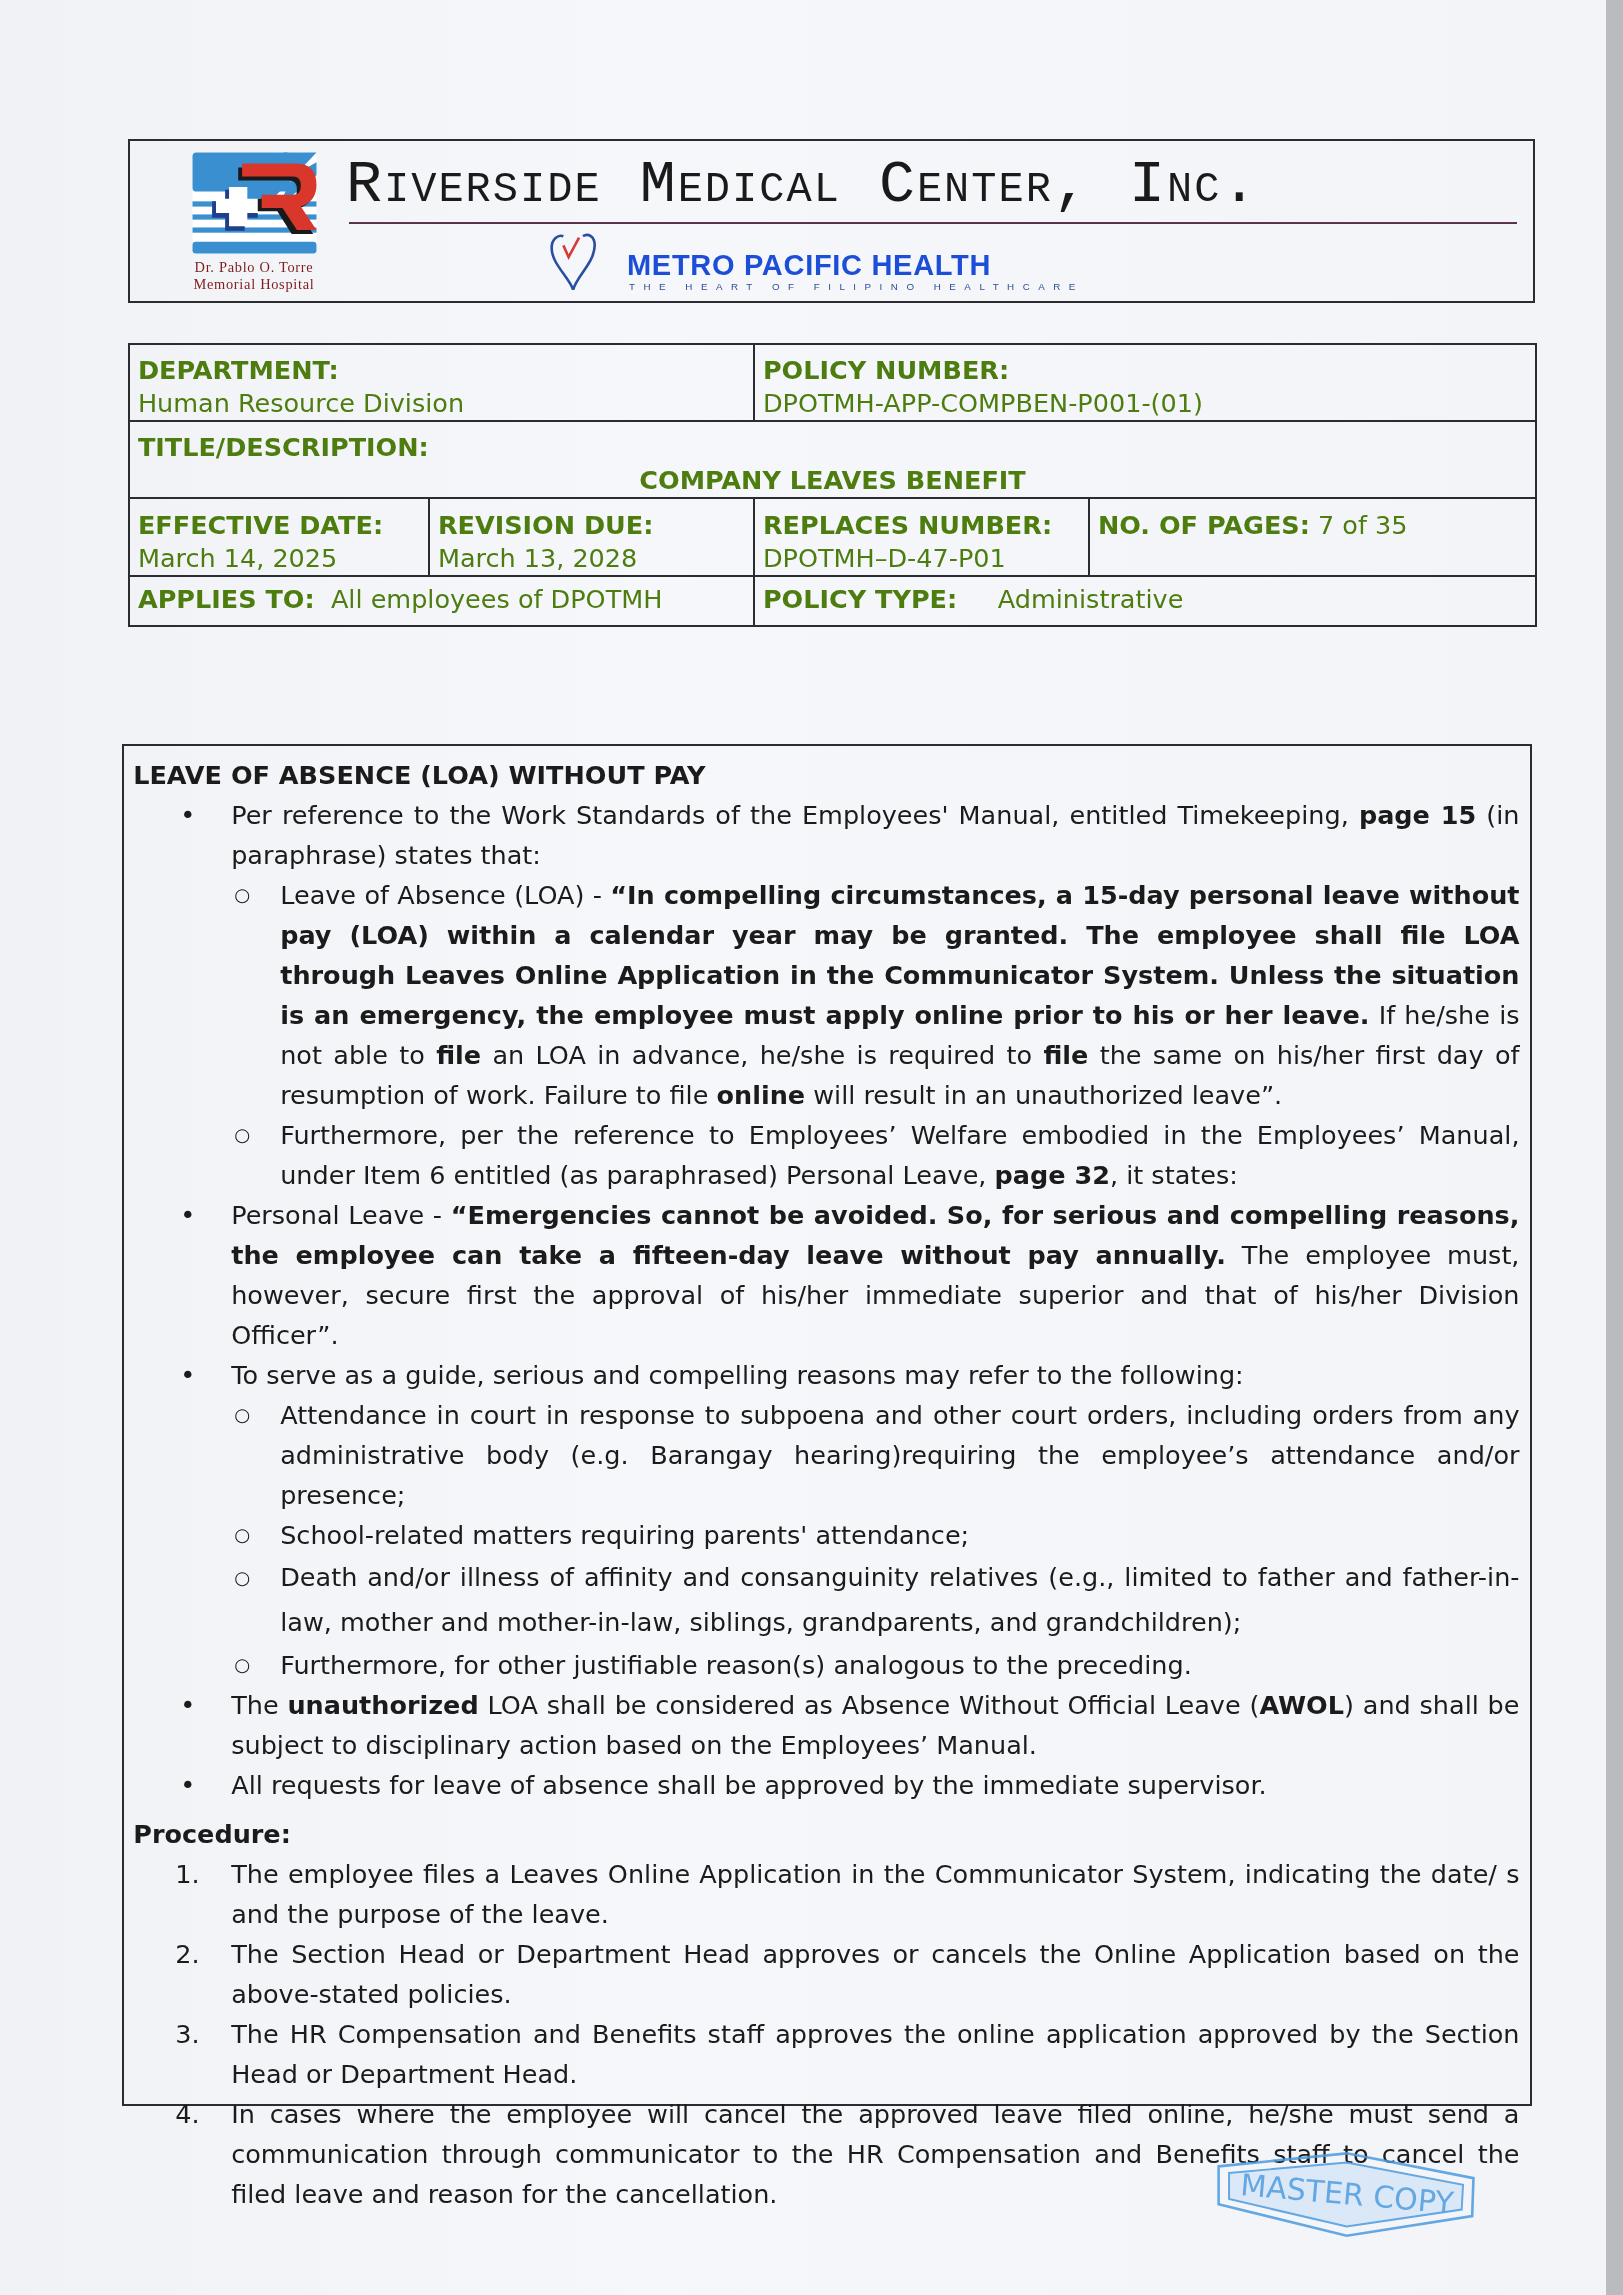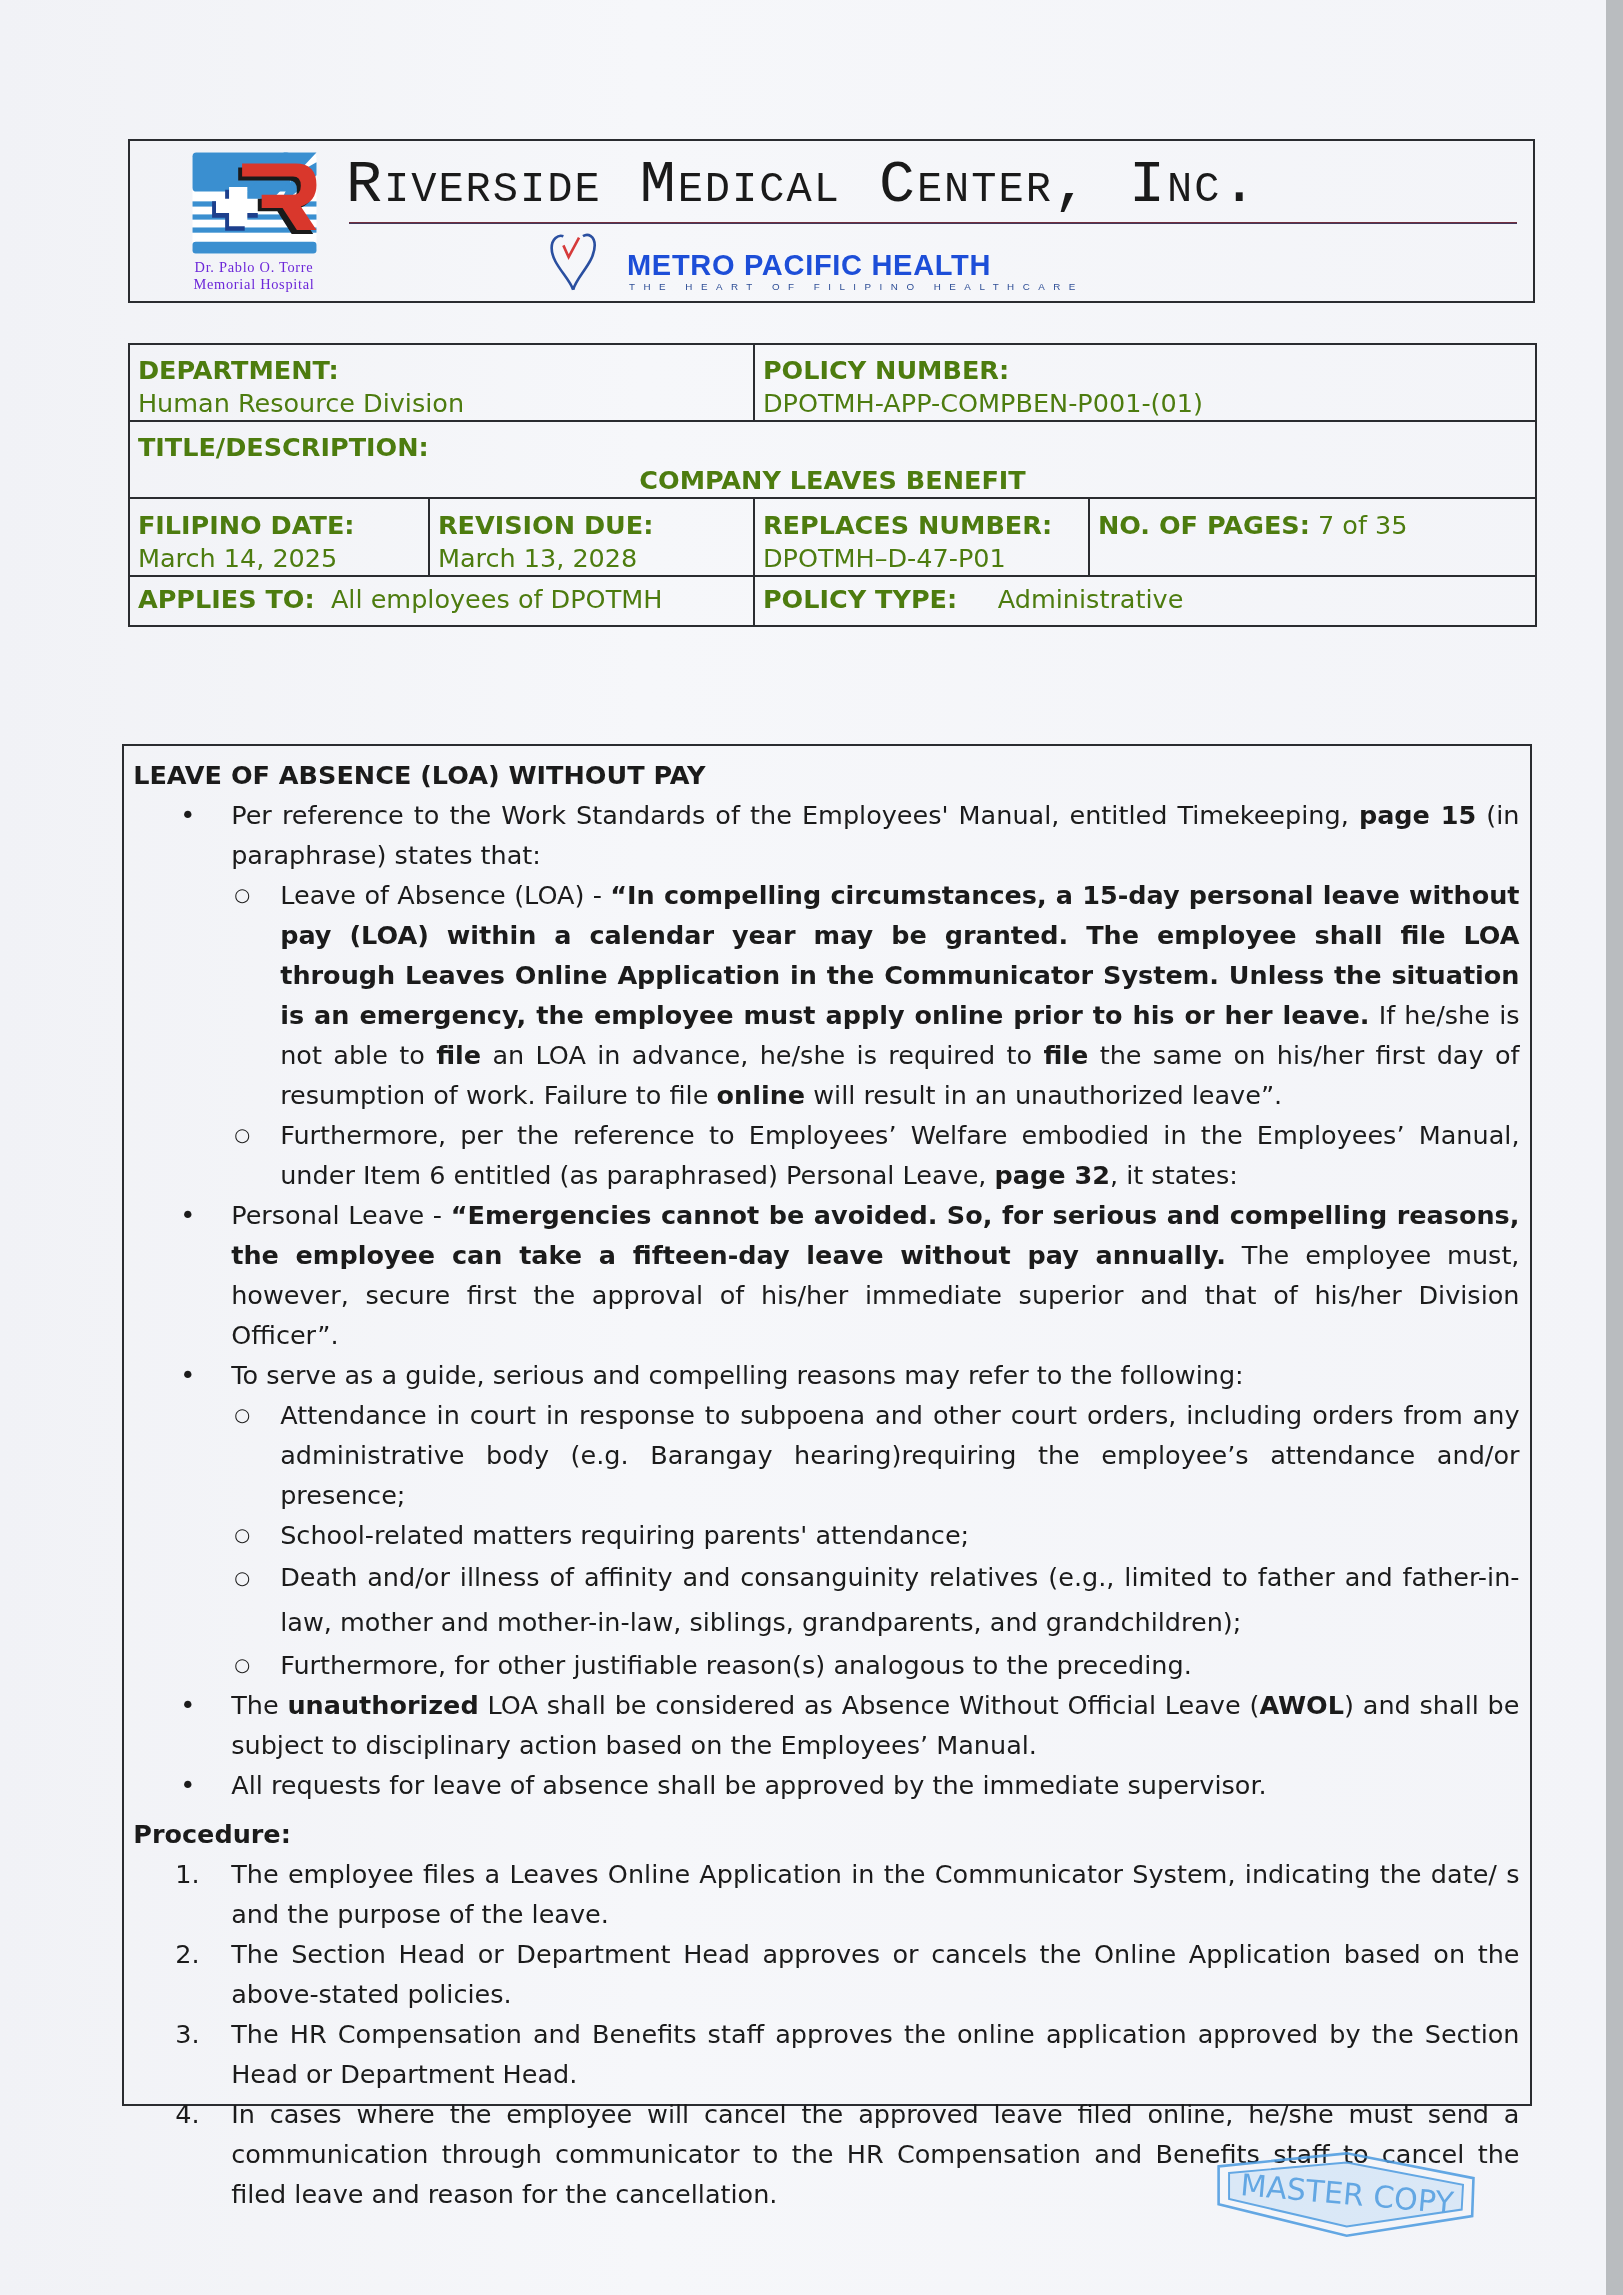--- a/index.html
+++ b/index.html
@@ -17,21 +17,21 @@
 
   
   .header-box {
     position: absolute; left: 128px; top: 139px; width: 1407px; height: 164px;
     border: 2px solid #2a2c30; box-sizing: border-box;
   }
   .logo { position: absolute; left: 56px; top: 7.9px; width: 137px; height: 108px; }
   .logo-caption {
     position: absolute; left: 26px; top: 118px; width: 196px; text-align: center;
     font-family: "Liberation Serif", "DejaVu Serif", serif; font-size: 14.4px; line-height: 17px;
-    letter-spacing: 0.7px; color: #6d28d9;
+    letter-spacing: 0.7px; color: #7f1d1d;
   }
   .org-title {
     position: absolute; left: 216px; top: 5.2px; width: 1178px;
     font-family: Liberation Mono, monospace; font-size: 60px; line-height: 79px;
     letter-spacing: 2px; color: #1a1a1a; white-space: nowrap; font-variant: small-caps;
   }
   .org-rule { position: absolute; left: 219px; top: 81px; width: 1168px; height: 2px; background: linear-gradient(#8a2a30, #2b3e6a); }
   .heart { position: absolute; left: 419px; top: 90px; width: 49px; height: 62px; }
   .mph-name {
     position: absolute; left: 497px; top: 108px; font-size: 29px; font-weight: bold;
@@ -135,21 +135,21 @@
     </td>
   </tr>
   <tr class="r2">
     <td colspan="4">
       <div class="lbl">TITLE/DESCRIPTION:</div>
       <div class="title-center">COMPANY LEAVES BENEFIT</div>
     </td>
   </tr>
   <tr class="r3">
     <td>
-      <div class="lbl">FILIPINO DATE:</div>
+      <div class="lbl">EFFECTIVE DATE:</div>
       <div class="val">March 14, 2025</div>
     </td>
     <td>
       <div class="lbl">REVISION DUE:</div>
       <div class="val">March 13, 2028</div>
     </td>
     <td>
       <div class="lbl">REPLACES NUMBER:</div>
       <div class="val">DPOTMH–D-47-P01</div>
     </td>

